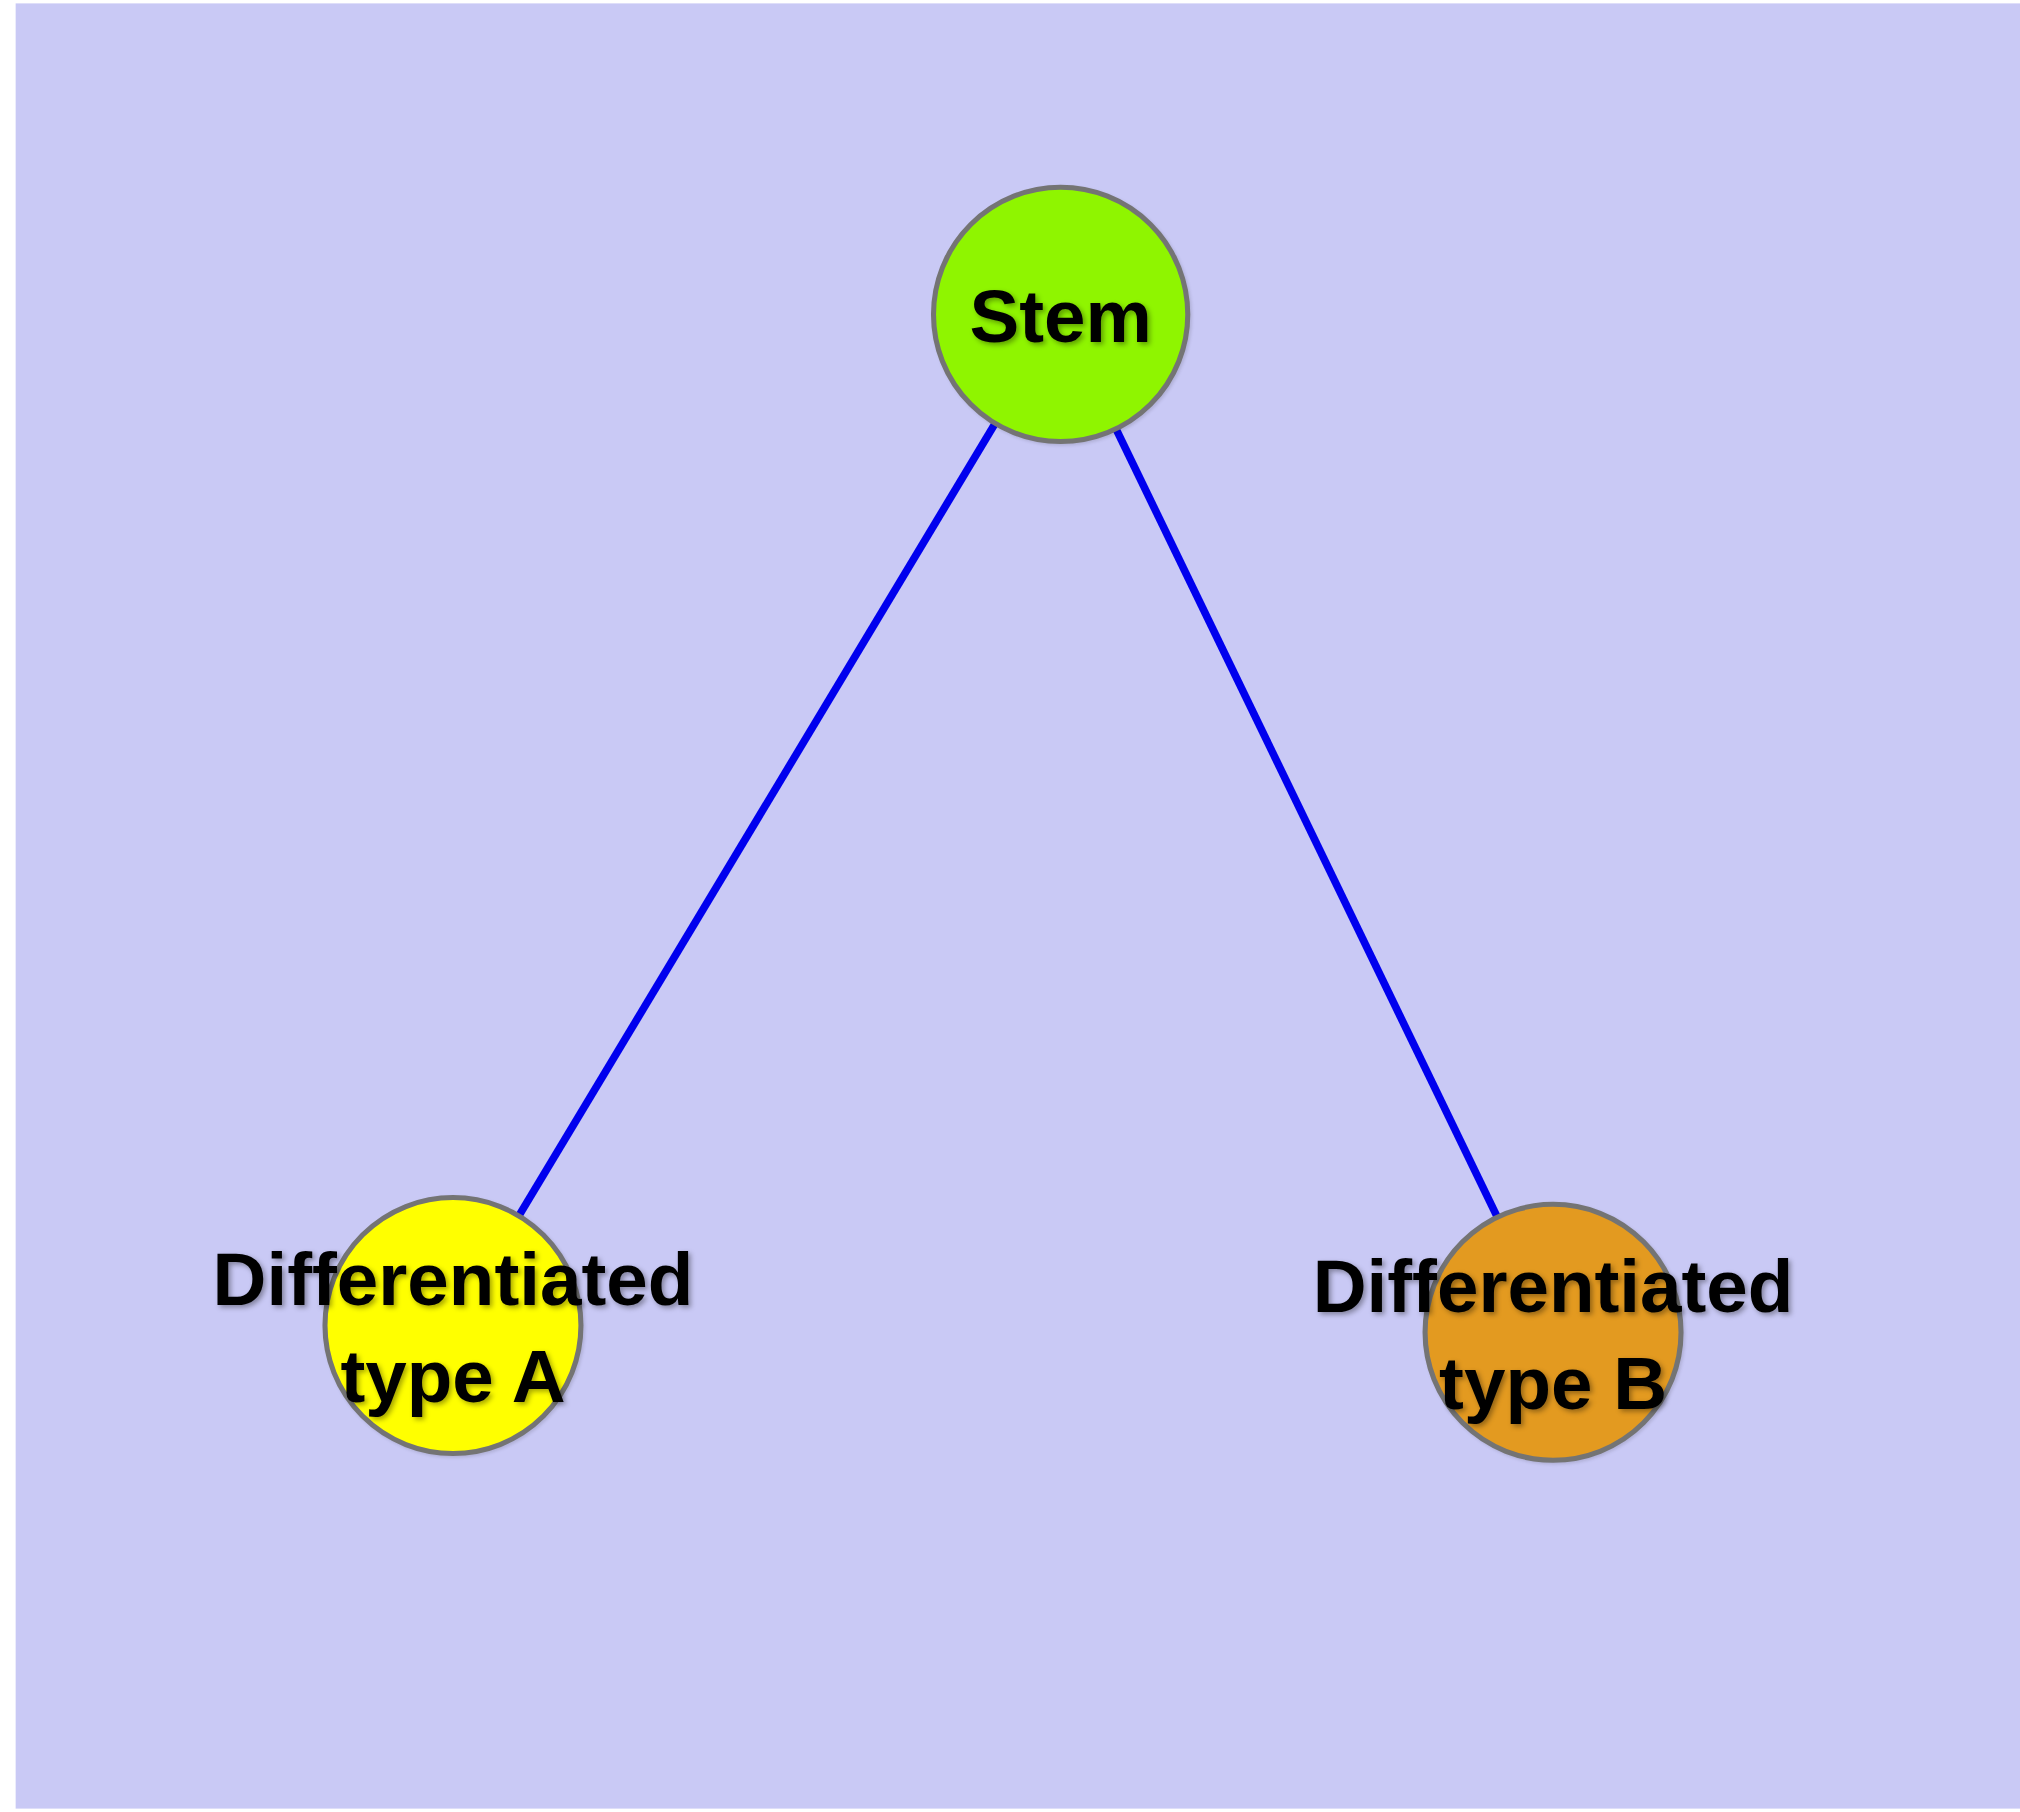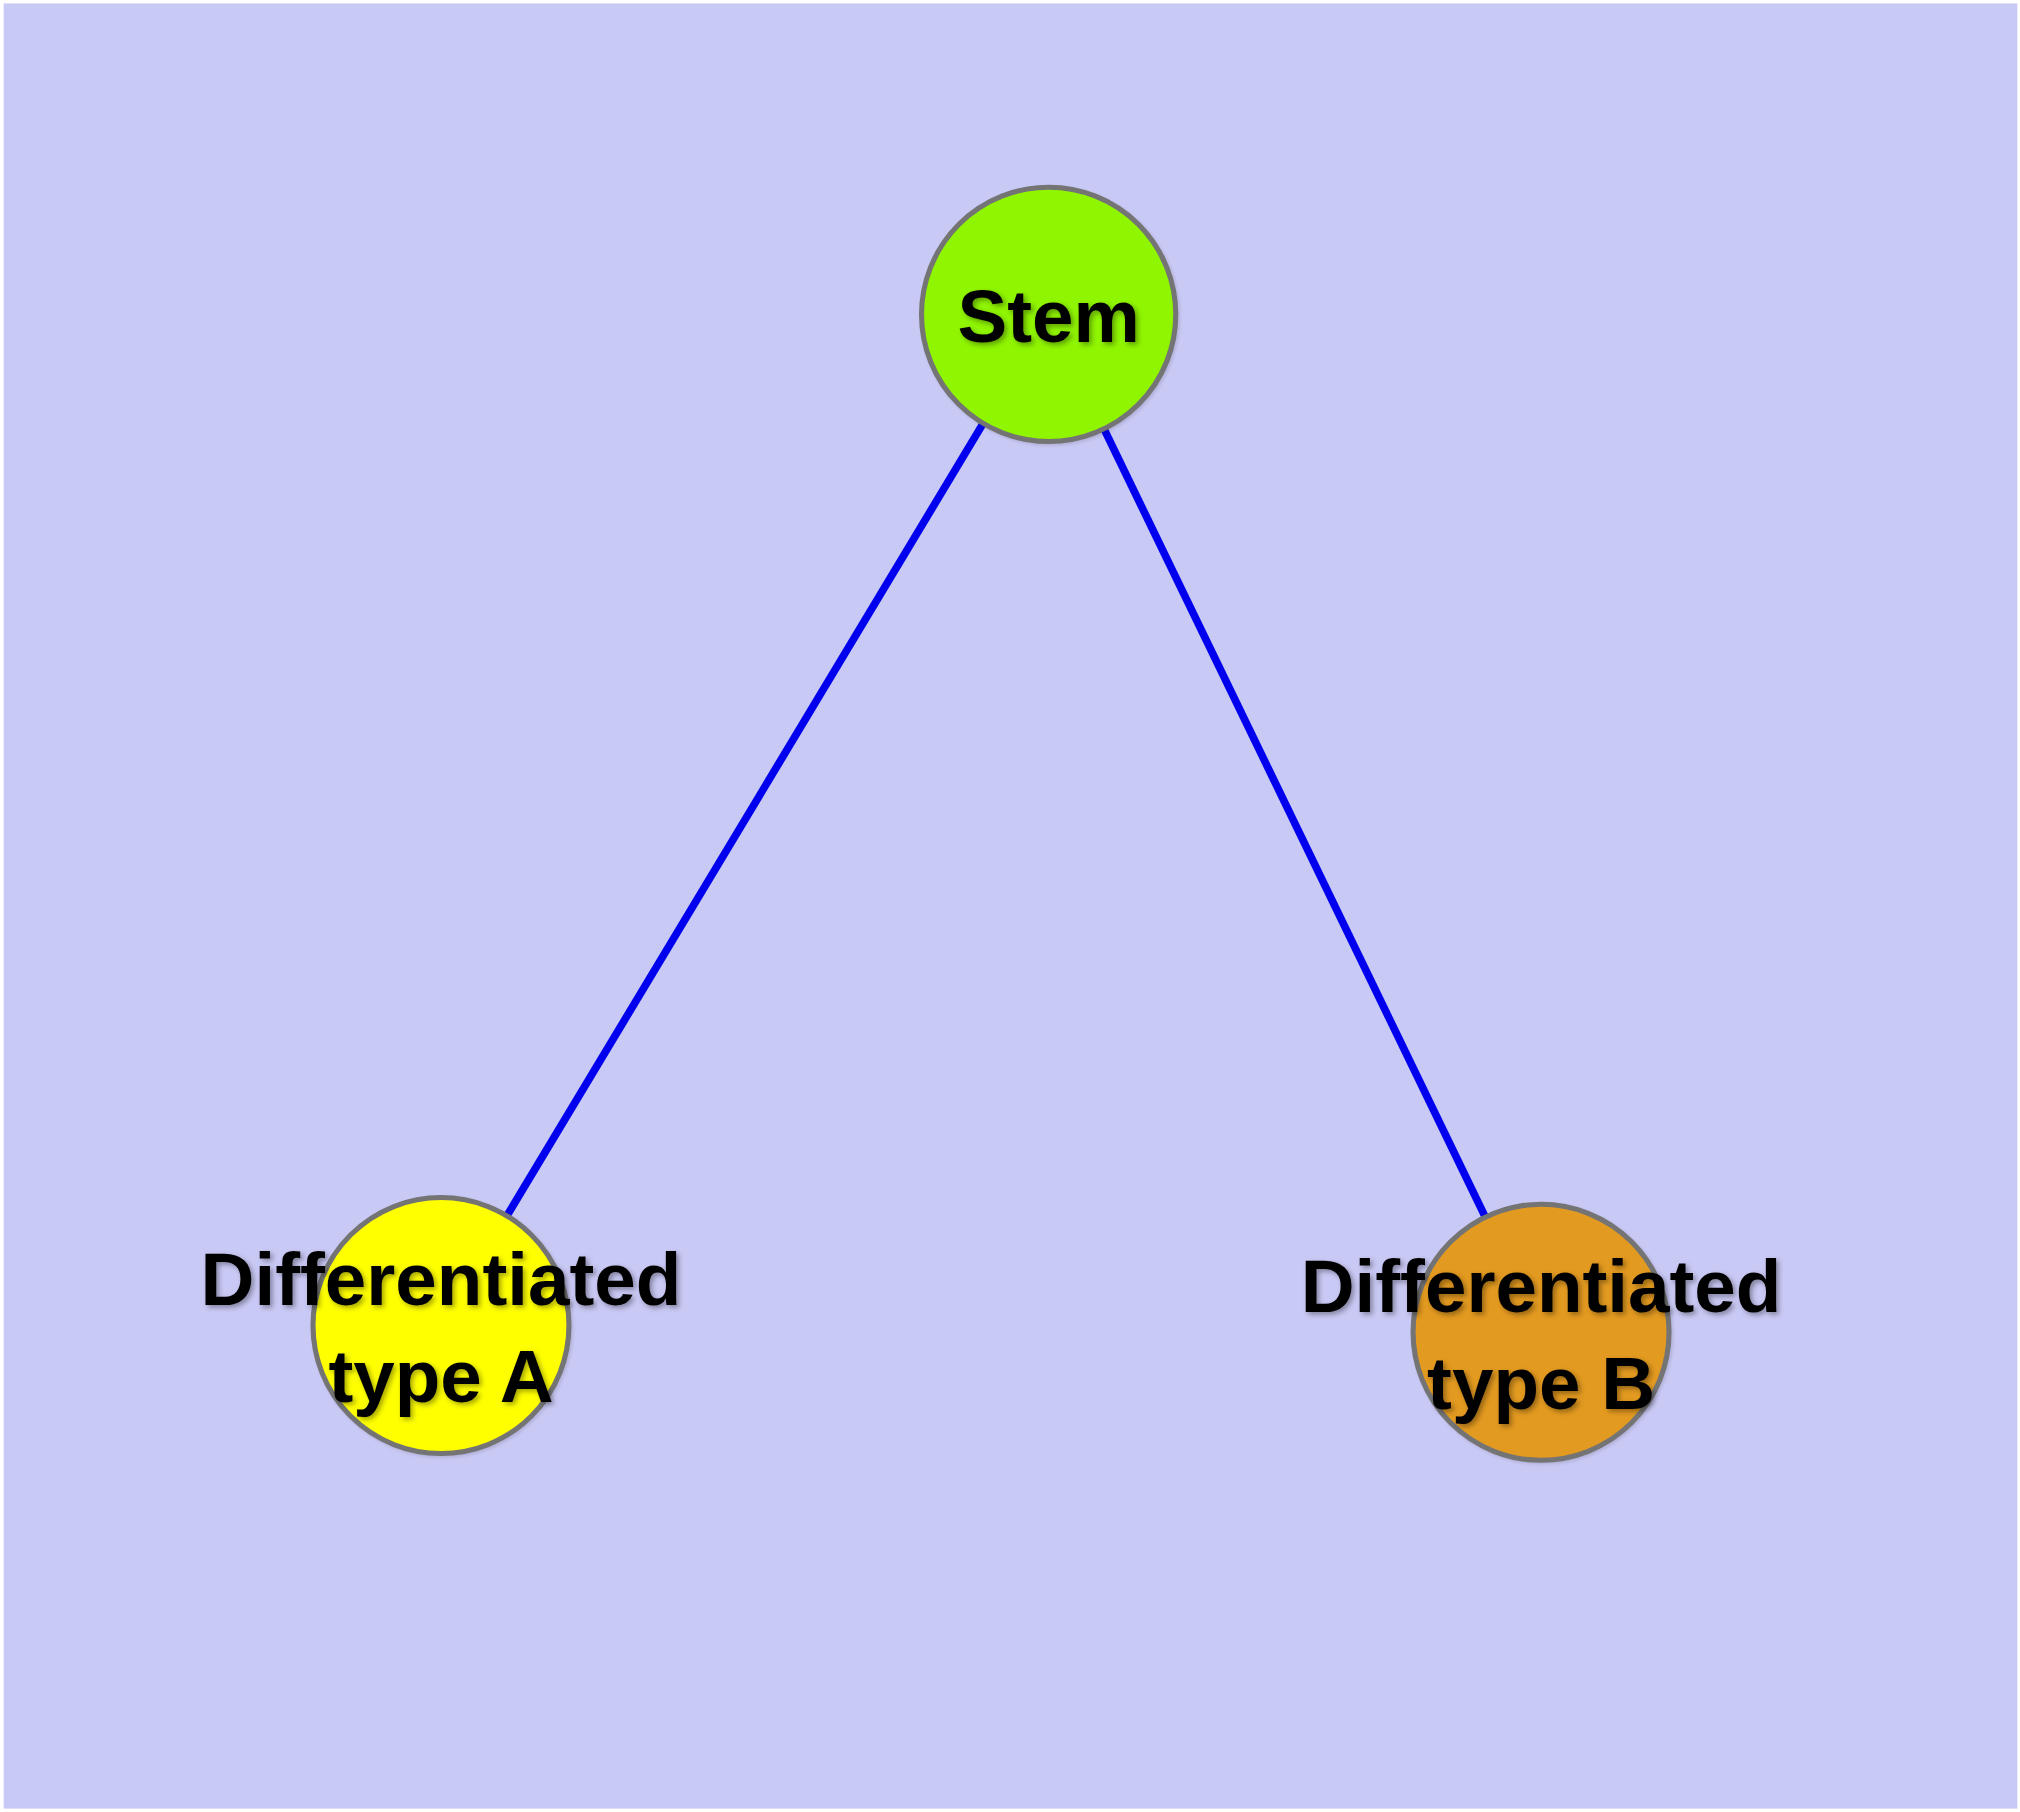--- a/index.html
+++ b/index.html
@@ -9,20 +9,21 @@
   body {
     width: 2021px;
     height: 1812px;
     background: #ffffff;
     font-family: "Liberation Sans", sans-serif;
     overflow: hidden;
   }
   #diagram-wrap {
     width: 1946px;
     height: 1812px;
+    padding-left: 12px;
   }
   svg {
     display: block;
   }
   .edge {
     fill: none;
     stroke-linecap: butt;
   }
   .node-circle {
     filter: drop-shadow(2px 2px 2px rgba(0,0,0,0.12));

